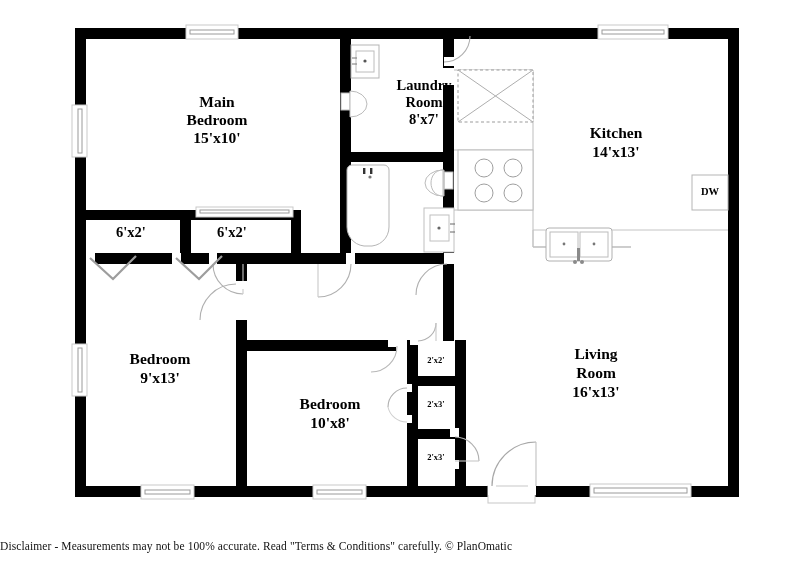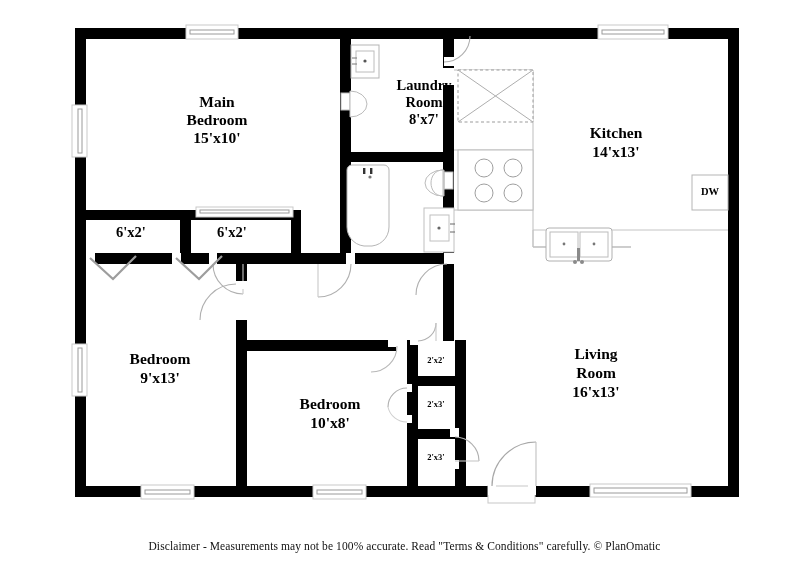--- a/index.html
+++ b/index.html
@@ -6,21 +6,21 @@
   body{width:809px;height:588px;overflow:hidden;
        font-family:"Liberation Serif",serif;}
   #stage{position:relative;width:809px;height:588px;background:#fff;}
   svg{display:block;}
   .rlabel{font-family:"Liberation Serif",serif;font-weight:bold;fill:#000;
           text-anchor:middle;dominant-baseline:middle;}
   .r-big{font-size:15.5px;}
   .r-med{font-size:14.5px;}
   .r-small{font-size:8.5px;}
   .r-dw{font-size:10.5px;}
-  #disclaimer{position:absolute;left:0;top:540px;width:809px;text-align:center;
+  #disclaimer{position:absolute;left:0;top:540px;width:809px;
               font-family:"Liberation Serif",serif;font-size:11.5px;color:#111;
               letter-spacing:.1px;}
 </style>
 </head>
 <body>
 
 <div id="stage">
 
 <svg width="809" height="588" viewBox="0 0 809 588">
 

